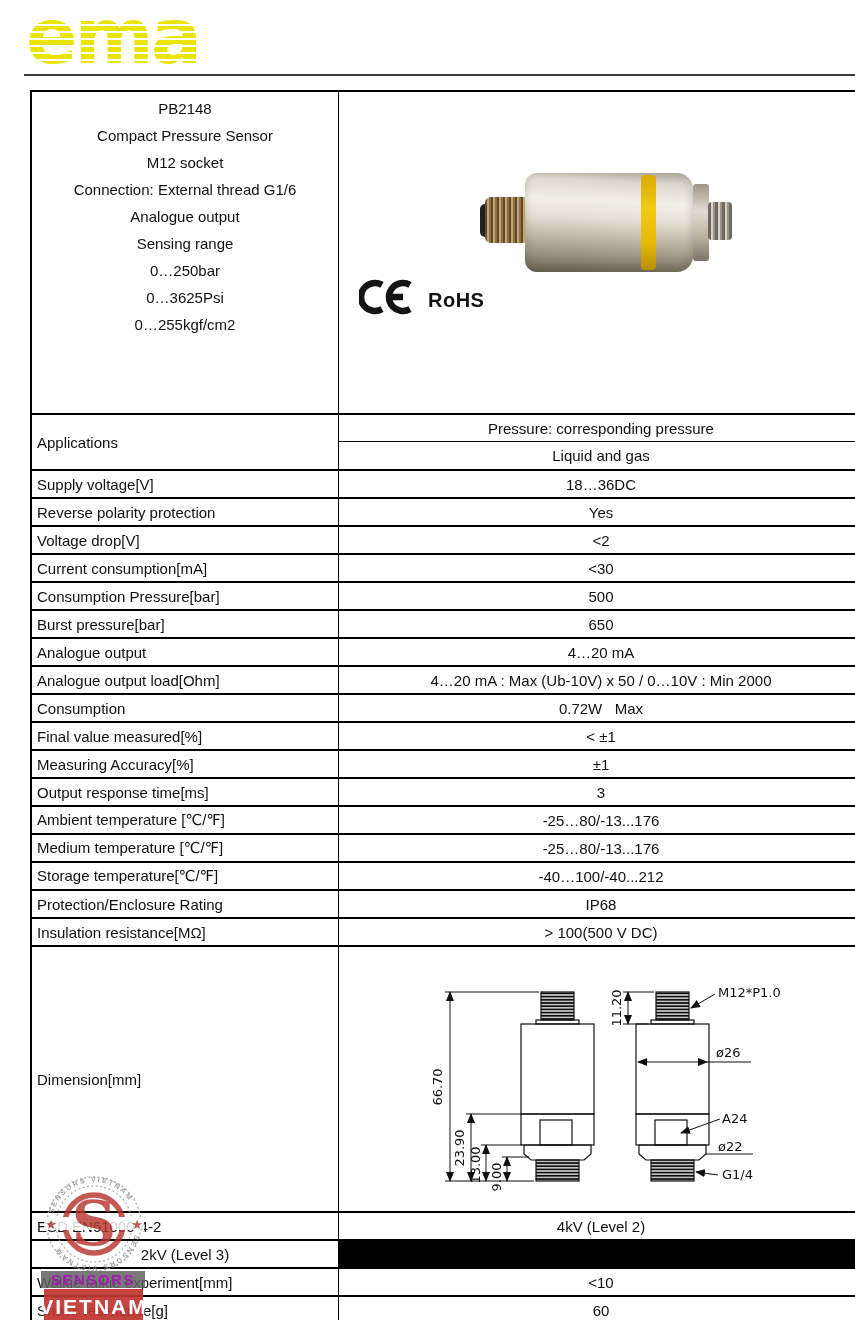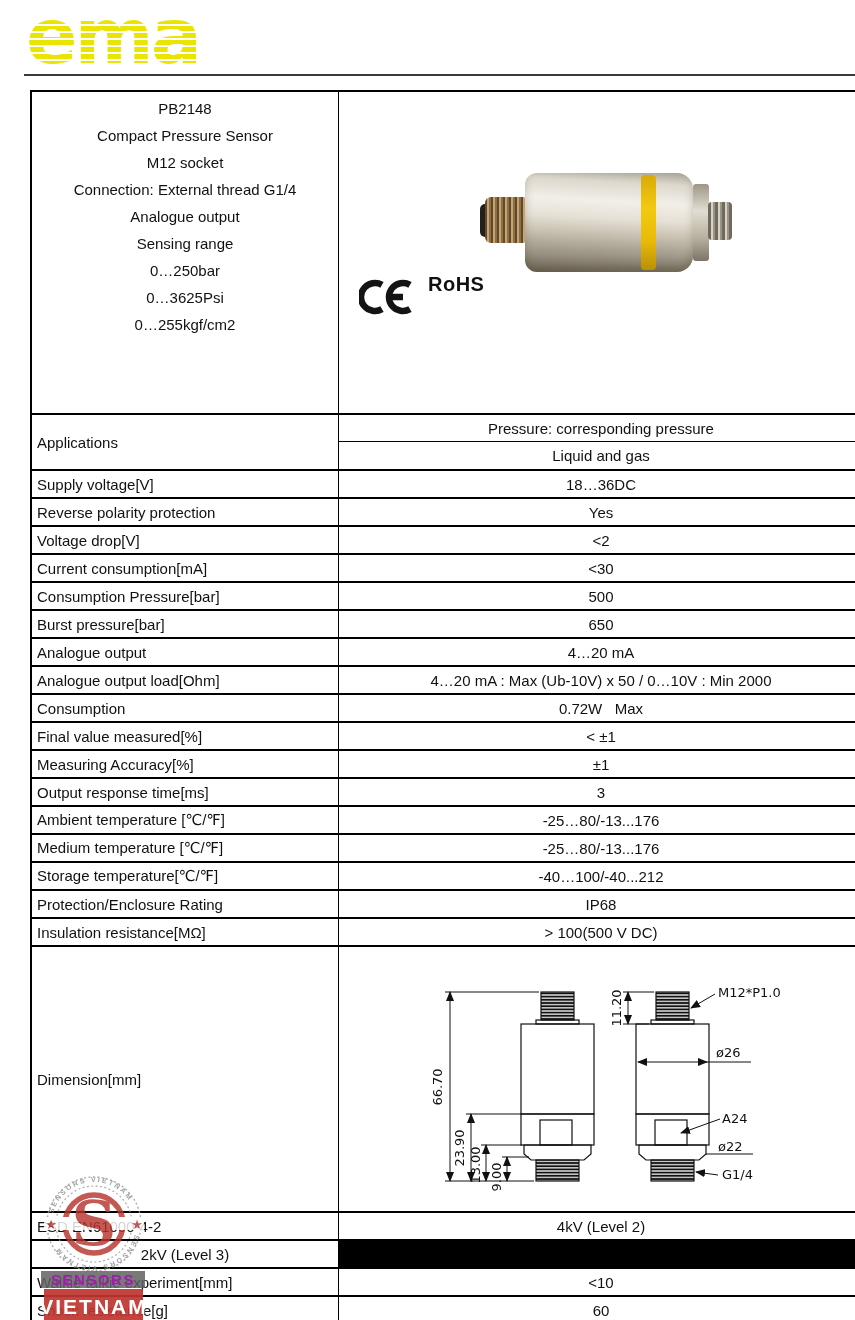--- a/index.html
+++ b/index.html
@@ -45,21 +45,21 @@
     border-radius:12px 16px 16px 12px;
     background:linear-gradient(183deg,#a9a295 0%,#ddd8cd 12%,#f2efe8 30%,#e6e1d6 46%,#c6bfb0 62%,#968e7e 83%,#6f6758 100%);
     box-shadow:inset 0 -6px 8px rgba(60,50,30,.25); }
   .yellow-band { position:absolute; left:302px; top:83px; width:15px; height:95px; border-radius:4px;
     background:linear-gradient(180deg,#d9a90a 0%,#f2ca12 35%,#e8ba08 70%,#b98f06 100%); }
   .collar { position:absolute; left:354px; top:92px; width:16px; height:77px; border-radius:3px;
     background:linear-gradient(180deg,#9e9687,#e2ddd2 35%,#b7b0a0 70%,#7c7466); }
   .g14-thread { position:absolute; left:369px; top:110px; width:24px; height:38px; border-radius:4px;
     background:repeating-linear-gradient(90deg,#6f695e 0 2.5px,#d8d2c6 2.5px 5px,#9b9488 5px 7px); }
   .ce-mark { position:absolute; left:20px; top:186px; }
-  .rohs { position:absolute; left:89px; top:181px; font-size:20px; font-weight:bold; letter-spacing:.5px; }
+  .rohs { position:absolute; left:89px; top:197px; font-size:20px; font-weight:bold; letter-spacing:.5px; }
 
   
   .dim-svg { position:absolute; left:80px; top:16px; }
   .dim-svg text { font-family:"DejaVu Sans",sans-serif; font-size:13px; fill:#111; }
 
   
   .stamp { position:absolute; left:18px; top:1168px; z-index:5; }
   .wm-box { position:absolute; z-index:6; display:flex; align-items:center; justify-content:center;
     font-weight:bold; }
   .wm-sensors { left:21px; top:1271px; width:104px; height:17px; background:rgba(98,98,98,.85);
@@ -77,21 +77,21 @@
   </div>
   <div class="top-rule"></div>
 
   <div class="spec-table">
 
     <div class="t-row">
       <div class="cell header-left">
         <div>PB2148</div>
         <div>Compact Pressure Sensor</div>
         <div>M12 socket</div>
-        <div>Connection: External thread G1/4</div>
+        <div>Connection: External thread G1/6</div>
         <div>Analogue output</div>
         <div>Sensing range</div>
         <div>0…250bar</div>
         <div>0…3625Psi</div>
         <div>0…255kgf/cm2</div>
       </div>
       <div class="cell header-right">
         <div class="photo">
           <div class="m12-tip"></div>
           <div class="m12-thread"></div>

